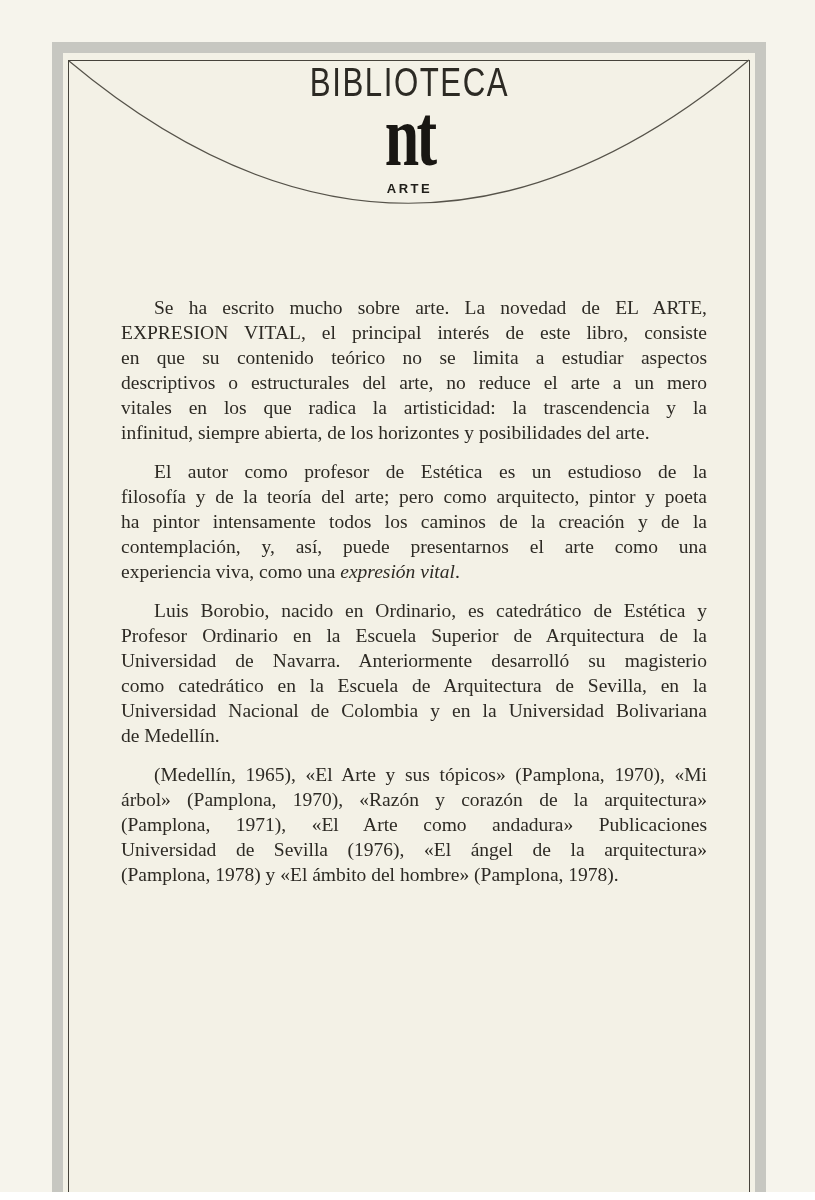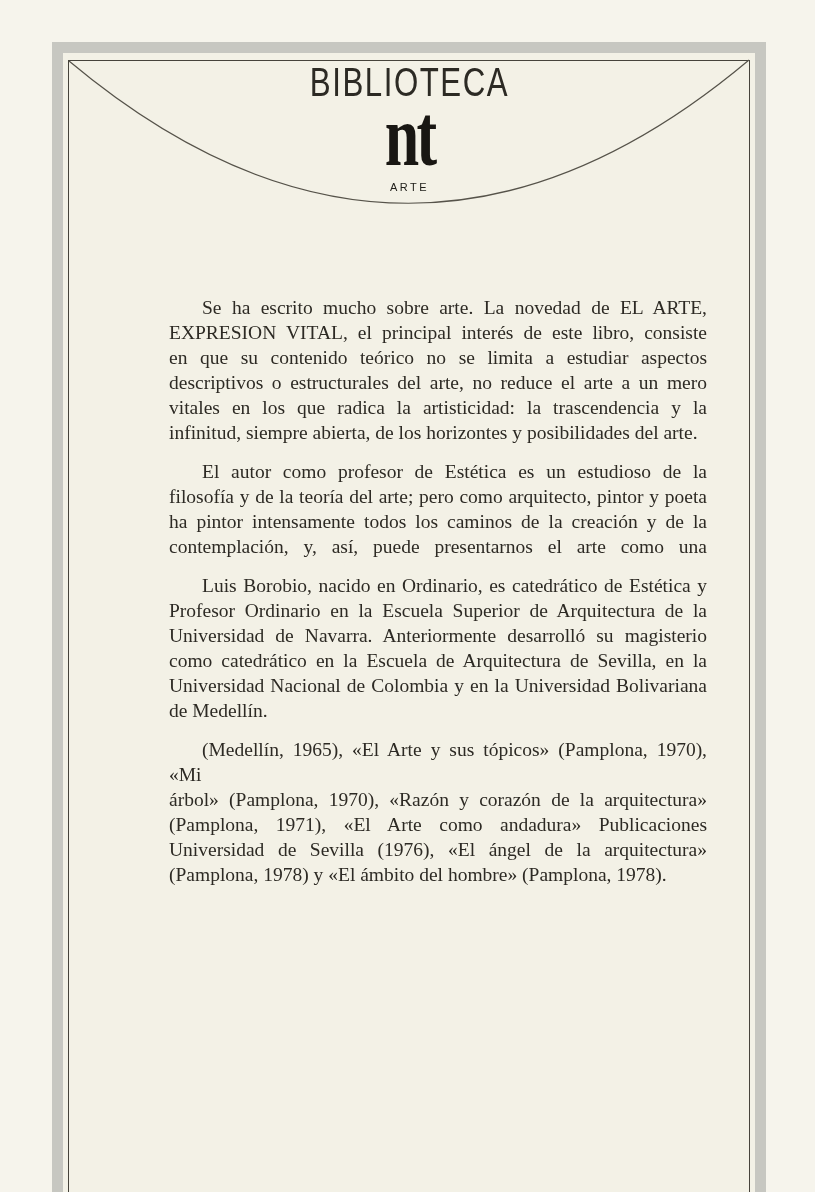--- a/index.html
+++ b/index.html
@@ -60,38 +60,37 @@
     line-height: 78px;
     letter-spacing: -4px;
     transform: scaleX(0.72);
     transform-origin: 50% 50%;
     color: #191713;
   }
   .collection-label {
     position: absolute;
     left: 0; top: 181px; width: 100%;
     font-family: "Liberation Sans", "DejaVu Sans", sans-serif;
-    font-weight: 400;
-    font-size: 11px;
+    font-weight: 700;
+    font-size: 13px;
     letter-spacing: 2.5px;
     color: #21201b;
   }
   .text-col {
     position: absolute;
     left: 121px; top: 295px;
     width: 586px;
     font-size: 19.5px;
     line-height: 25px;
     color: #2d2a24;
   }
   .para { margin: 0 0 14px 0; }
   .tline {
     text-align: justify;
     text-align-last: justify;
-    margin-left: 48px;
   }
   .tline.last { text-align-last: left; }
   .para .tline:first-child { text-indent: 33px; }
   .it { font-style: italic; }
 </style>
 </head>
 <body>
 
 <div class="page">
 
@@ -116,20 +115,21 @@
         <div class="tline"><span>en que su contenido teórico no se limita a estudiar aspectos</span></div>
         <div class="tline"><span>descriptivos o estructurales del arte, no reduce el arte a un mero</span></div>
         <div class="tline"><span>vitales en los que radica la artisticidad: la trascendencia y la</span></div>
         <div class="tline last"><span>infinitud, siempre abierta, de los horizontes y posibilidades del arte.</span></div>
       </div>
     <div class="para">
         <div class="tline"><span>El autor como profesor de Estética es un estudioso de la</span></div>
         <div class="tline"><span>filosofía y de la teoría del arte; pero como arquitecto, pintor y poeta</span></div>
         <div class="tline"><span>ha pintor intensamente todos los caminos de la creación y de la</span></div>
         <div class="tline"><span>contemplación, y, así, puede presentarnos el arte como una</span></div>
+        <div class="tline last"><span>experiencia viva, como una </span><span class="it">expresión vital</span><span>.</span></div>
       </div>
     <div class="para">
         <div class="tline"><span>Luis Borobio, nacido en Ordinario, es catedrático de Estética y</span></div>
         <div class="tline"><span>Profesor Ordinario en la Escuela Superior de Arquitectura de la</span></div>
         <div class="tline"><span>Universidad de Navarra. Anteriormente desarrolló su magisterio</span></div>
         <div class="tline"><span>como catedrático en la Escuela de Arquitectura de Sevilla, en la</span></div>
         <div class="tline"><span>Universidad Nacional de Colombia y en la Universidad Bolivariana</span></div>
         <div class="tline last"><span>de Medellín.</span></div>
       </div>
     <div class="para">

